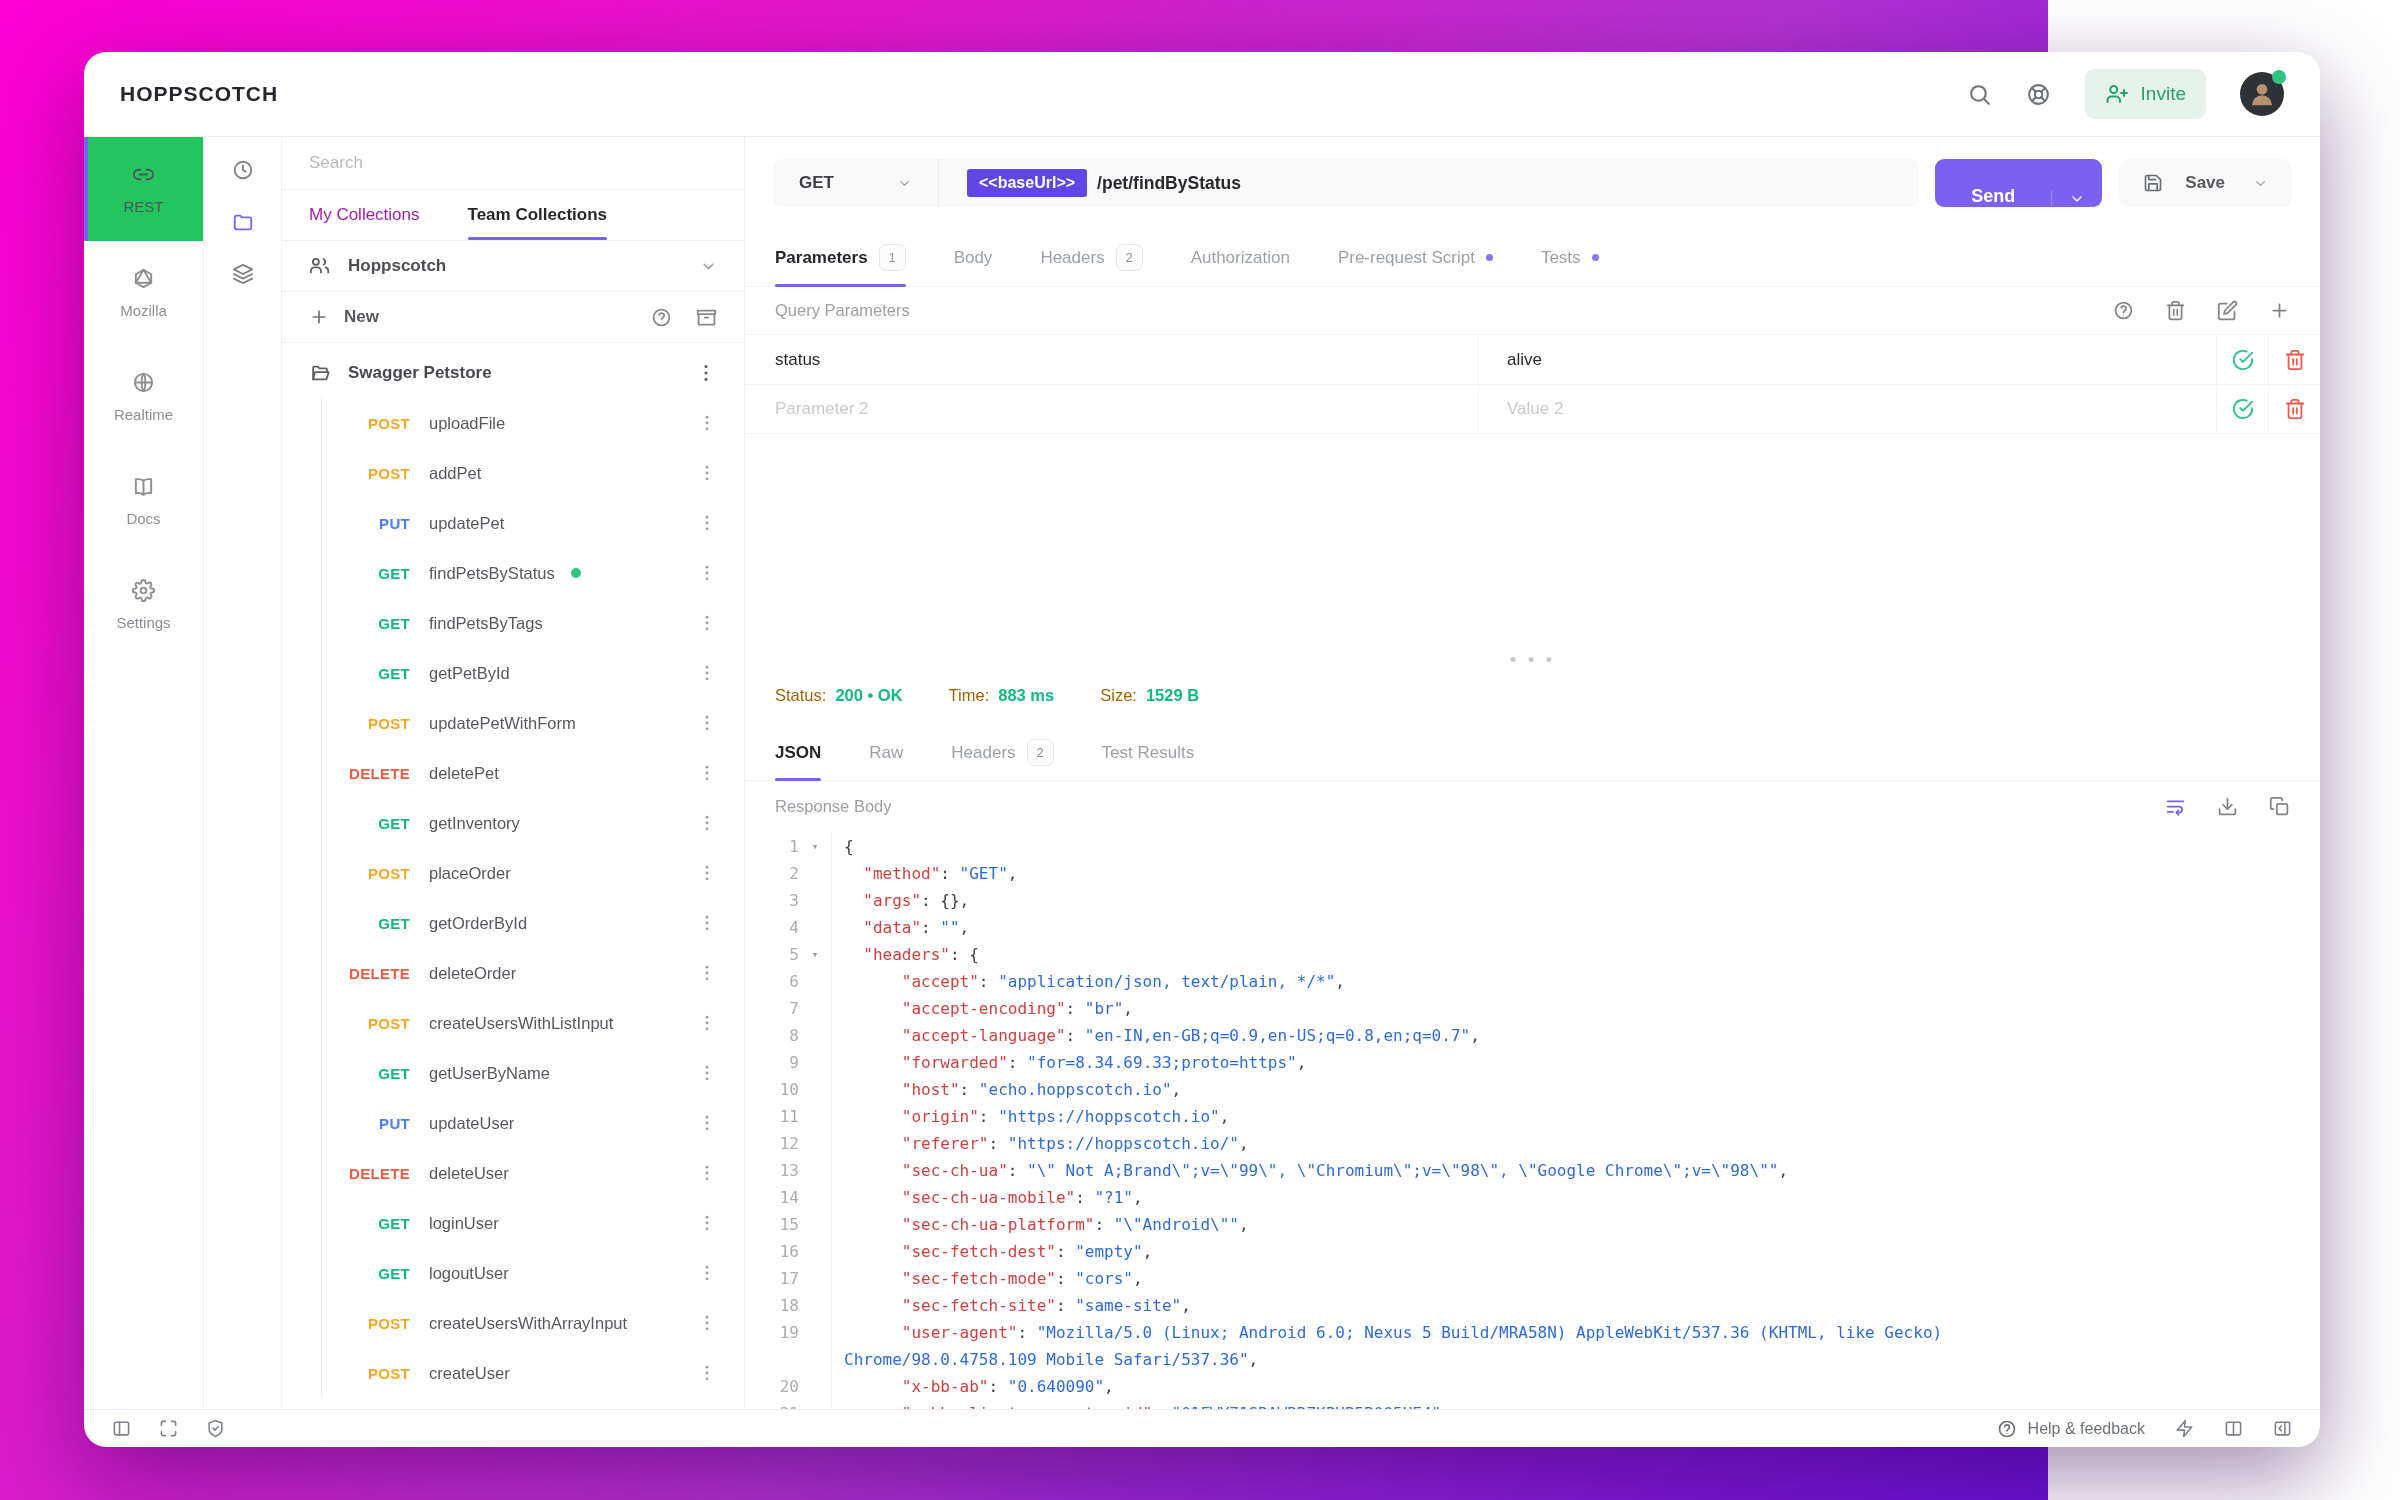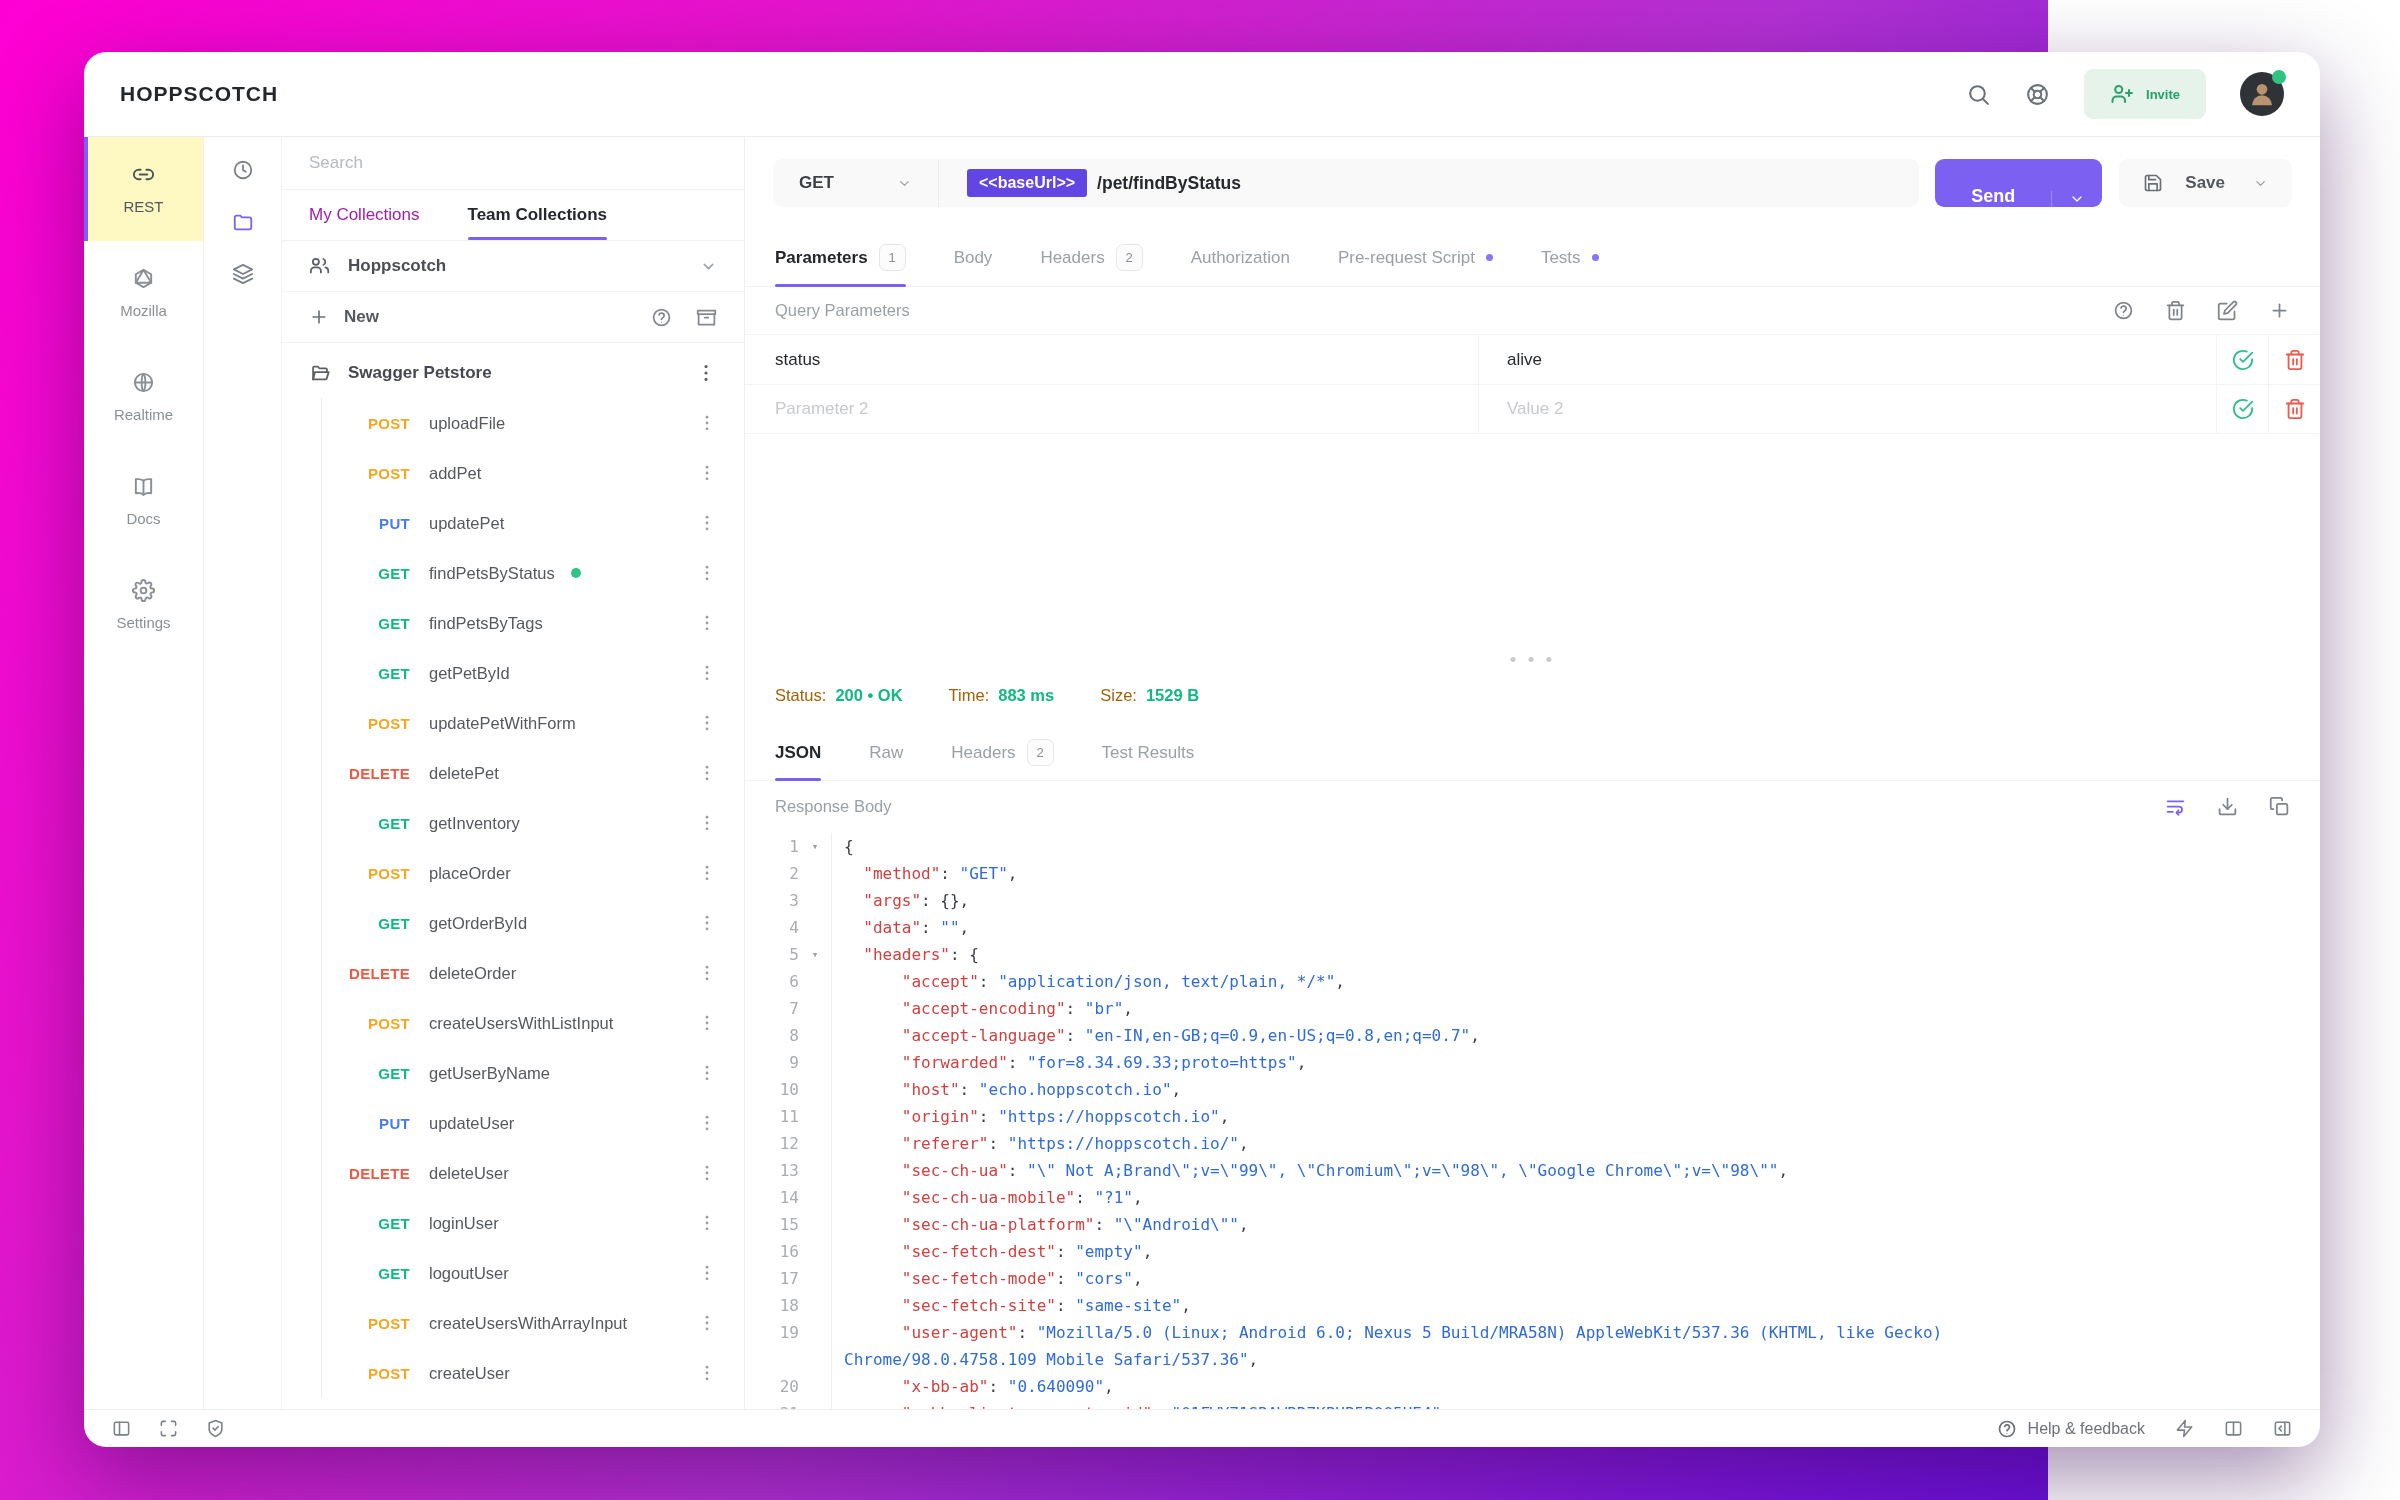--- a/index.html
+++ b/index.html
@@ -12,33 +12,33 @@
           box-shadow:0 30px 90px rgba(50,0,80,.45)}
   .ic{display:inline-flex;align-items:center;justify-content:center;flex:none}
   .ic svg{width:100%;height:100%;display:block}
   svg{fill:none;stroke:currentColor;stroke-width:2;stroke-linecap:round;stroke-linejoin:round}
   
   .topbar{height:85px;flex:none;display:flex;align-items:center;padding:0 36px;border-bottom:1px solid #ededed}
   .logo{font-weight:bold;font-size:21px;letter-spacing:1px;color:#23262b}
   .topbar-right{margin-left:auto;display:flex;align-items:center;gap:34px}
   .tb-icon{width:25px;height:25px;color:#6d7278;cursor:pointer}
   .invite-btn{display:flex;align-items:center;gap:12px;background:#e5f3eb;color:var(--green);
-              font-weight:bold;font-size:13px;padding:13px 26px;border-radius:9px;border:none;cursor:pointer;
+              font-weight:normal;font-size:19px;padding:13px 20px;border-radius:9px;border:none;cursor:pointer;
               font-family:inherit}
   .invite-btn .ic{width:24px;height:24px}
   .avatar{width:44px;height:44px;border-radius:50%;background:#2f3338;position:relative;color:#b9936f;overflow:visible}
   .avatar .glyph{position:absolute;inset:6px}
   .avatar .dot{position:absolute;top:-2px;right:-2px;width:14px;height:14px;border-radius:50%;background:#2fc481}
   
   .main-row{flex:1;display:flex;min-height:0}
   .sidenav{width:120px;flex:none;border-right:1px solid #f0f0f0}
   .nav-item{height:104px;display:flex;flex-direction:column;align-items:center;justify-content:center;gap:12px;
             color:#8a8f96;font-size:15px;cursor:pointer;position:relative}
   .nav-item .ic{width:23px;height:23px}
-  .nav-item.active{background:#fef9c3;color:#51555b}
+  .nav-item.active{background:#22c55e;color:#51555b}
   .nav-item.active::before{content:'';position:absolute;left:0;top:0;bottom:0;width:4px;background:var(--accent)}
   .ministrip{width:78px;flex:none;border-right:1px solid #f2f2f2;display:flex;flex-direction:column;align-items:center;
              padding-top:22px;gap:30px}
   .ministrip .ic{width:22px;height:22px;color:#7d828a;cursor:pointer}
   .ministrip .ic.active{color:var(--accent)}
   
   .collections{width:463px;flex:none;border-right:1px solid #efefef;display:flex;flex-direction:column;min-height:0}
   .search-row{height:53px;flex:none;display:flex;align-items:center;padding:0 27px;border-bottom:1px solid #f3f3f3}
   .search-row input{border:none;outline:none;font-size:17px;width:100%;color:#3c4045;font-family:inherit}
   .search-row input::placeholder{color:#b6bac0}

